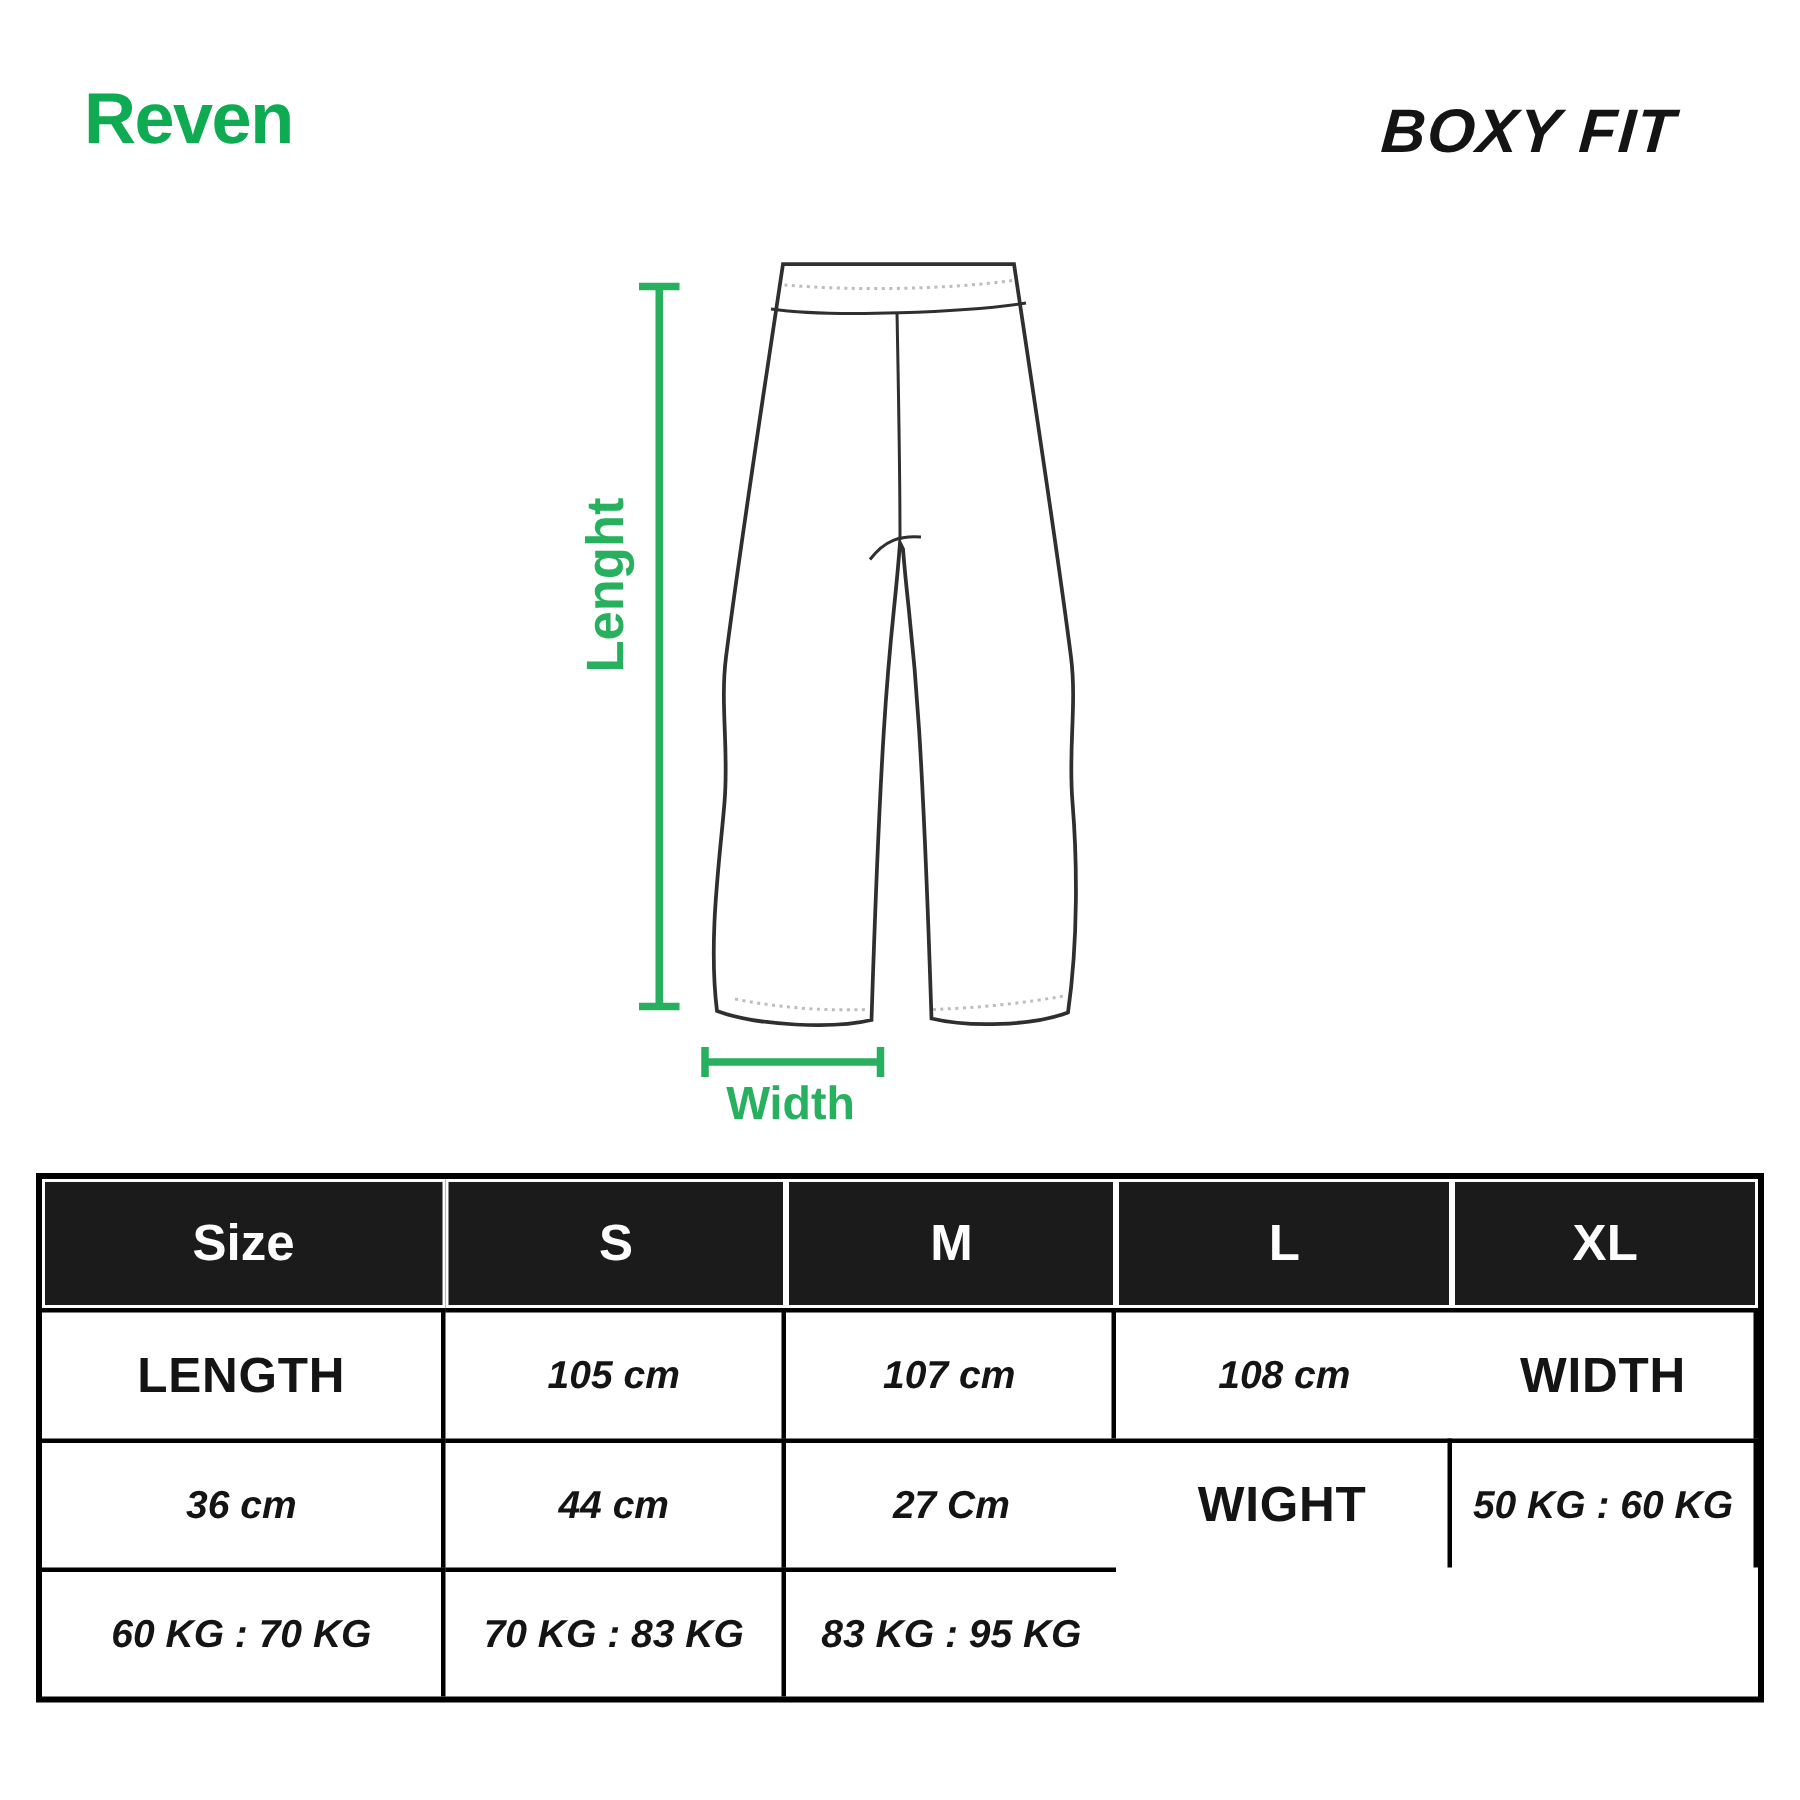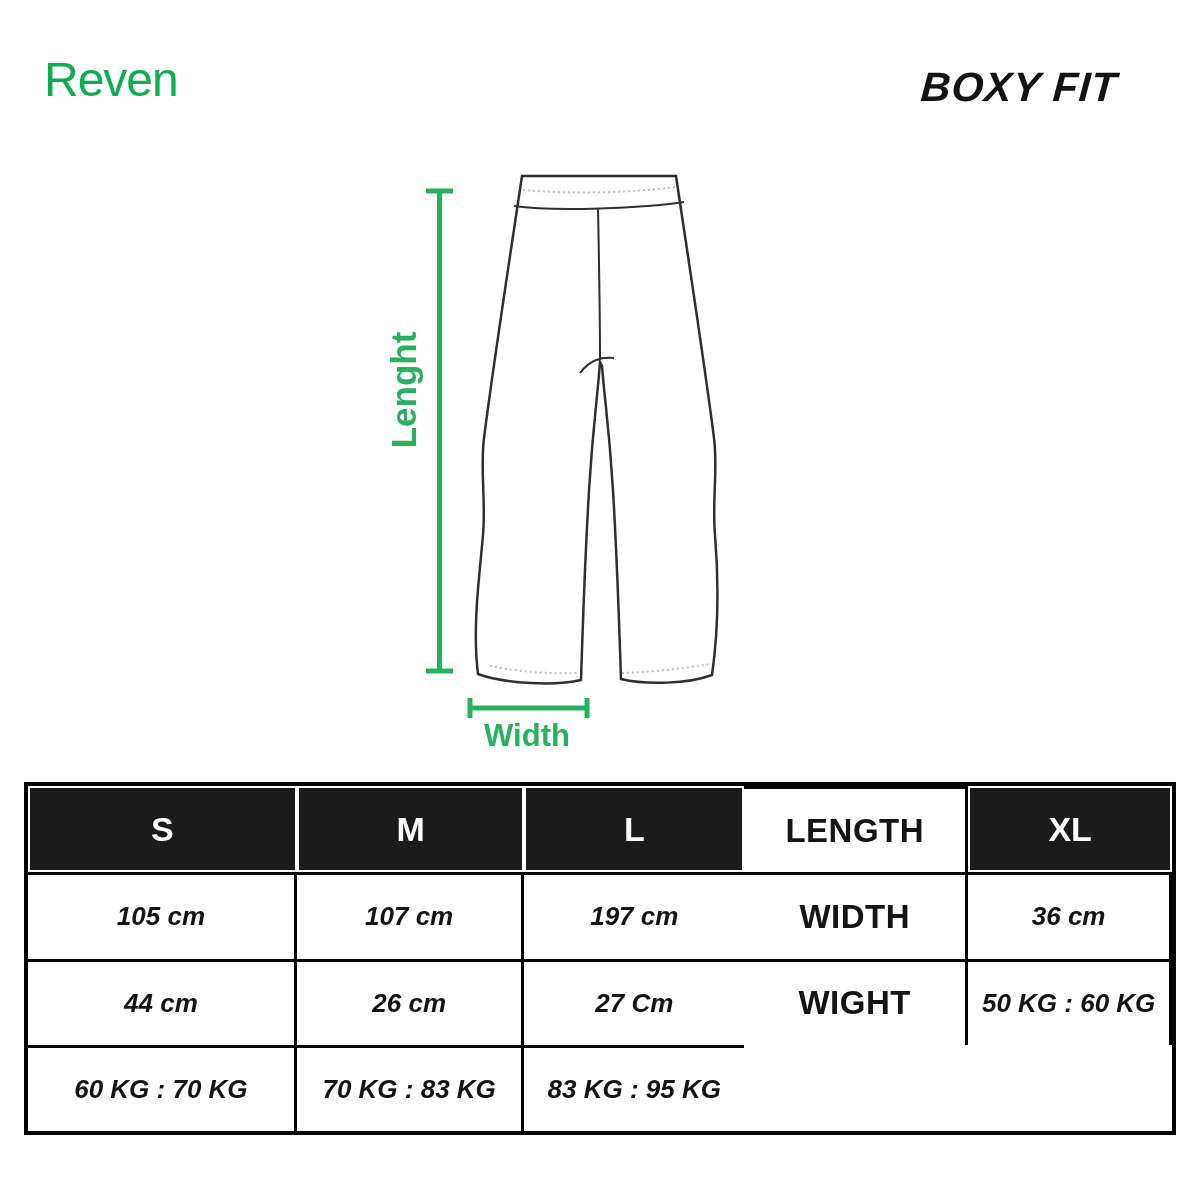--- a/index.html
+++ b/index.html
@@ -12,24 +12,24 @@
   * { margin: 0; padding: 0; box-sizing: border-box; }
   html, body { width: 1200px; height: 1200px; }
   body {
     position: relative;
     background: #ffffff;
     font-family: "Liberation Sans", sans-serif;
     overflow: hidden;
   }
   .brand-logo {
     position: absolute;
-    left: 44px;
+    left: 56px;
     top: 52px;
     font-size: 48px;
-    font-weight: 400;
+    font-weight: 700;
     letter-spacing: -1px;
     color: var(--brand-green);
   }
   .fit-label {
     position: absolute;
     right: 83px;
     top: 64px;
     font-size: 41px;
     font-weight: 800;
     font-style: italic;
@@ -146,34 +146,34 @@
     <path d="M 470 708 L 587 708"></path>
     <path d="M 587 698 L 587 718"></path>
   </g>
 </svg>
 
 <div class="length-label">Lenght</div>
 <div class="width-label">Width</div>
 
 <div class="size-table">
 
+  <div class="cell h-cell">Size</div>
   <div class="cell h-cell">S</div>
   <div class="cell h-cell">M</div>
   <div class="cell h-cell">L</div>
+  <div class="cell h-cell">XL</div>
+
   <div class="cell b-cell row-label">LENGTH</div>
-
-  <div class="cell h-cell">XL</div>
   <div class="cell b-cell value-cell">105 cm</div>
   <div class="cell b-cell value-cell">107 cm</div>
-  <div class="cell b-cell value-cell last-col">197 cm</div>
+  <div class="cell b-cell value-cell last-col">108 cm</div>
 
   <div class="cell b-cell row-label">WIDTH</div>
   <div class="cell b-cell value-cell">36 cm</div>
   <div class="cell b-cell value-cell">44 cm</div>
-  <div class="cell b-cell value-cell">26 cm</div>
   <div class="cell b-cell value-cell last-col">27 Cm</div>
 
   <div class="cell b-cell row-label">WIGHT</div>
   <div class="cell b-cell value-cell">50 KG : 60 KG</div>
   <div class="cell b-cell value-cell">60 KG : 70 KG</div>
   <div class="cell b-cell value-cell">70 KG : 83 KG</div>
   <div class="cell b-cell value-cell last-col">83 KG : 95 KG</div>
 </div>
 
 </body></html>

